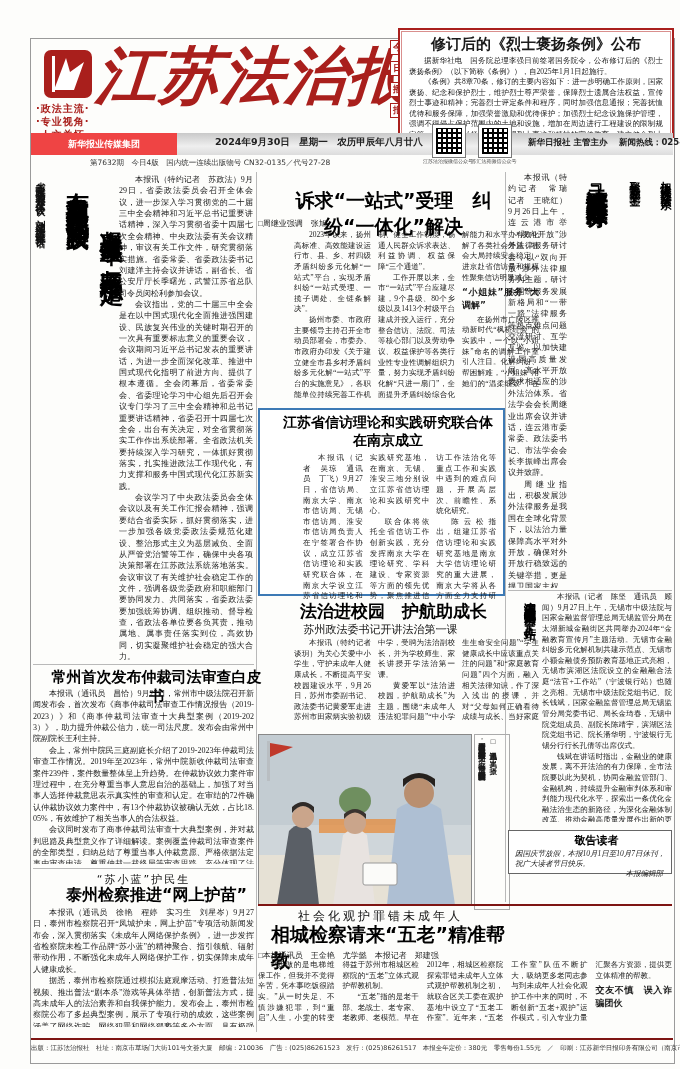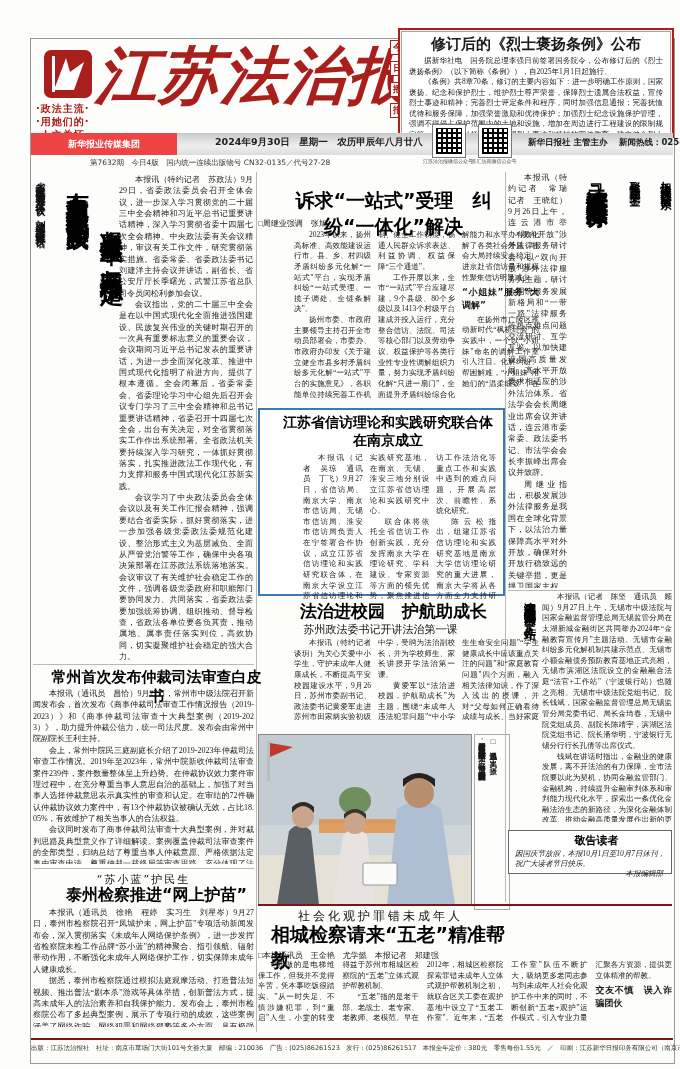--- a/index.html
+++ b/index.html
@@ -105,21 +105,21 @@
   <div class="abs" id="frame"></div>
 
   <div class="abs logo-box">
     <svg width="48" height="48" viewBox="0 0 48 48">
       <path d="M10 40 L22 8 L26 22 L40 12 L30 40 Z" fill="#ffffff"></path>
       <rect x="8" y="6" width="3" height="36" fill="#ffffff"></rect>
     </svg>
   </div>
   <div class="abs slogans">
     <div>·政法主流·</div>
-    <div>·用她们的·</div>
+    <div>·专业视角·</div>
     <div>·人文关怀·</div>
   </div>
   <div class="abs paper-title">江苏法治报</div>
 
   <div class="abs bulletin-label">
     <span>今</span>
     <span>日</span>
     <span>播</span>
     <span>报</span>
   </div>

